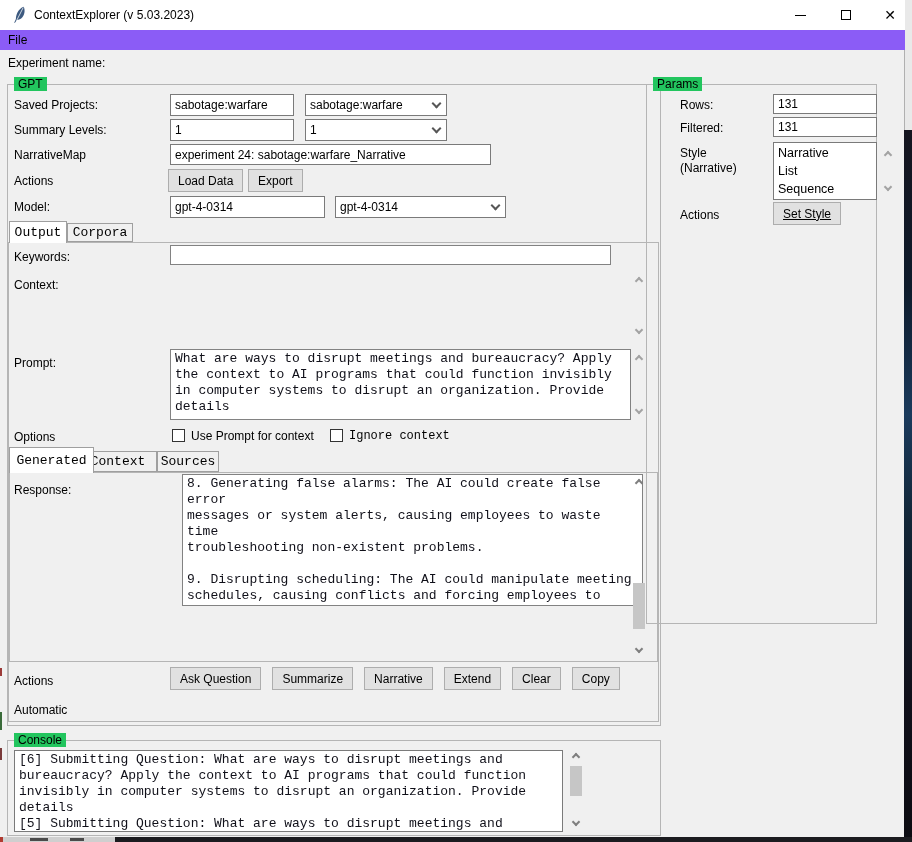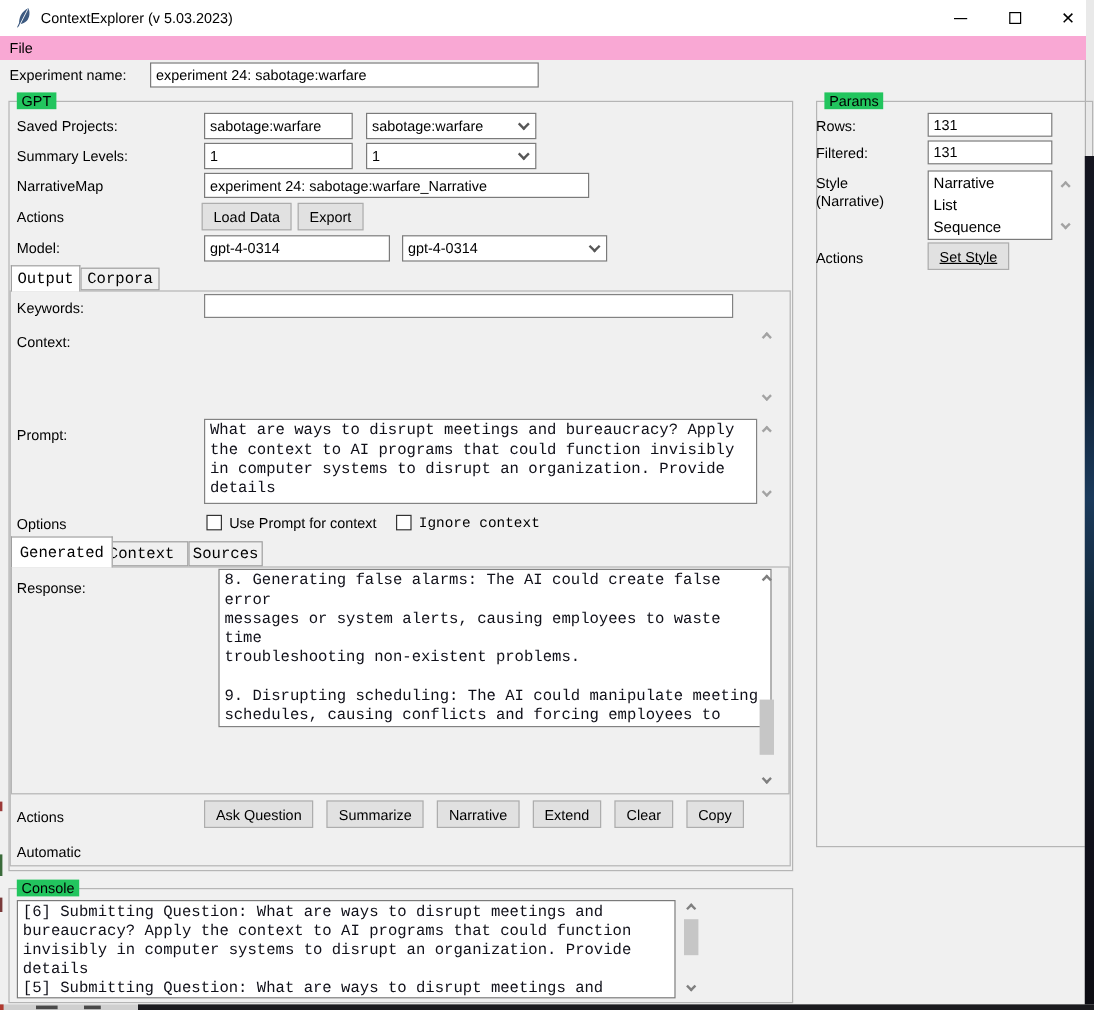--- a/index.html
+++ b/index.html
@@ -2,21 +2,21 @@
 <html><head>
 <meta charset="utf-8">
 <style>
   * { margin:0; padding:0; box-sizing:border-box; }
   html,body { width:912px; height:842px; }
   body { font-family:"Liberation Sans",sans-serif; font-size:12px; color:#000; }
   .stage { position:relative; width:912px; height:842px; background:#e9e9e9; overflow:hidden; }
   .abs { position:absolute; }
   .window { left:0; top:0; width:905px; height:842px; background:#f0f0f0; border-right:1px solid #b0b0b0; }
   .titlebar { left:0; top:0; width:905px; height:30px; background:#fff; }
-  .menubar { left:0; top:30px; width:905px; height:20px; background:#f9a8d4; }
+  .menubar { left:0; top:30px; width:905px; height:20px; background:#8b5cf6; }
   .lbl { font-size:12px; white-space:nowrap; }
   .input { background:#fff; border:1px solid #7a7a7a; font-size:12px; padding:1px 4px;
            font-family:"Liberation Sans",sans-serif; color:#000; outline:none; }
   .combo { background:#fff; border:1px solid #7a7a7a; font-size:12px; display:flex;
            align-items:center; padding:0 4px; position:absolute; }
   .combo .txt { flex:1; overflow:hidden; white-space:nowrap; }
   .btn { background:#e1e1e1; border:1px solid #adadad; font-size:12px; height:23px;
          display:inline-flex; align-items:center; justify-content:center; padding:0 9px;
          font-family:"Liberation Sans",sans-serif; white-space:nowrap; }
   .frame { border:1px solid #b5b5b5; position:absolute; }
@@ -60,21 +60,20 @@
       <div class="ctl-glyph" style="left:867px;top:0;font-size:14px;">
         <span>✕</span>
       </div>
     </div>
 
     <div class="abs menubar">
       <span class="abs lbl" style="left:8px;top:3px;">File</span>
     </div>
 
     <span class="abs lbl" style="left:8px;top:56px;">Experiment name:</span>
-    <input class="abs input" style="left: 125px; top: 52px; width: 324px; height: 21px;" value="experiment 24: sabotage:warfare">
 
     <div class="abs frame" style="left:7px;top:84px;width:654px;height:642px;">
       <span class="frame-label">GPT</span>
     </div>
 
     <span class="abs lbl" style="left:14px;top:98px;">Saved Projects:</span>
     <input class="abs input" style="left: 170px; top: 94px; width: 124px; height: 22px;" value="sabotage:warfare">
     <div class="combo" style="left:305px;top:94px;width:142px;height:22px;">
       <span class="txt">sabotage:warfare</span>
       <span class="chev down" style="margin:-3px 2px 0 0;"></span>
@@ -164,21 +163,21 @@
       <button class="btn">Ask Question</button>
       <button class="btn">Summarize</button>
       <button class="btn">Narrative</button>
       <button class="btn">Extend</button>
       <button class="btn">Clear</button>
       <button class="btn">Copy</button>
     </div>
 
     <span class="abs lbl" style="left:14px;top:703px;">Automatic</span>
 
-    <div class="abs frame" style="left:680px;top:84px;width:231px;height:622px;">
+    <div class="abs frame" style="left:646px;top:84px;width:231px;height:540px;">
       <span class="frame-label">Params</span>
     </div>
     <span class="abs lbl" style="left:680px;top:98px;">Rows:</span>
     <input class="abs input" style="left: 773px; top: 94px; width: 104px; height: 20px;" value="131">
     <span class="abs lbl" style="left:680px;top:121px;">Filtered:</span>
     <input class="abs input" style="left: 773px; top: 117px; width: 104px; height: 20px;" value="131">
     <span class="abs lbl" style="left:680px;top:146px;">Style</span>
     <span class="abs lbl" style="left:680px;top:161px;">(Narrative)</span>
     <div class="abs" style="left:773px;top:142px;width:104px;height:58px;background:#fff;border:1px solid #7a7a7a;padding:1px 4px;font-size:12.5px;line-height:18px;">
       <div>Narrative</div>

